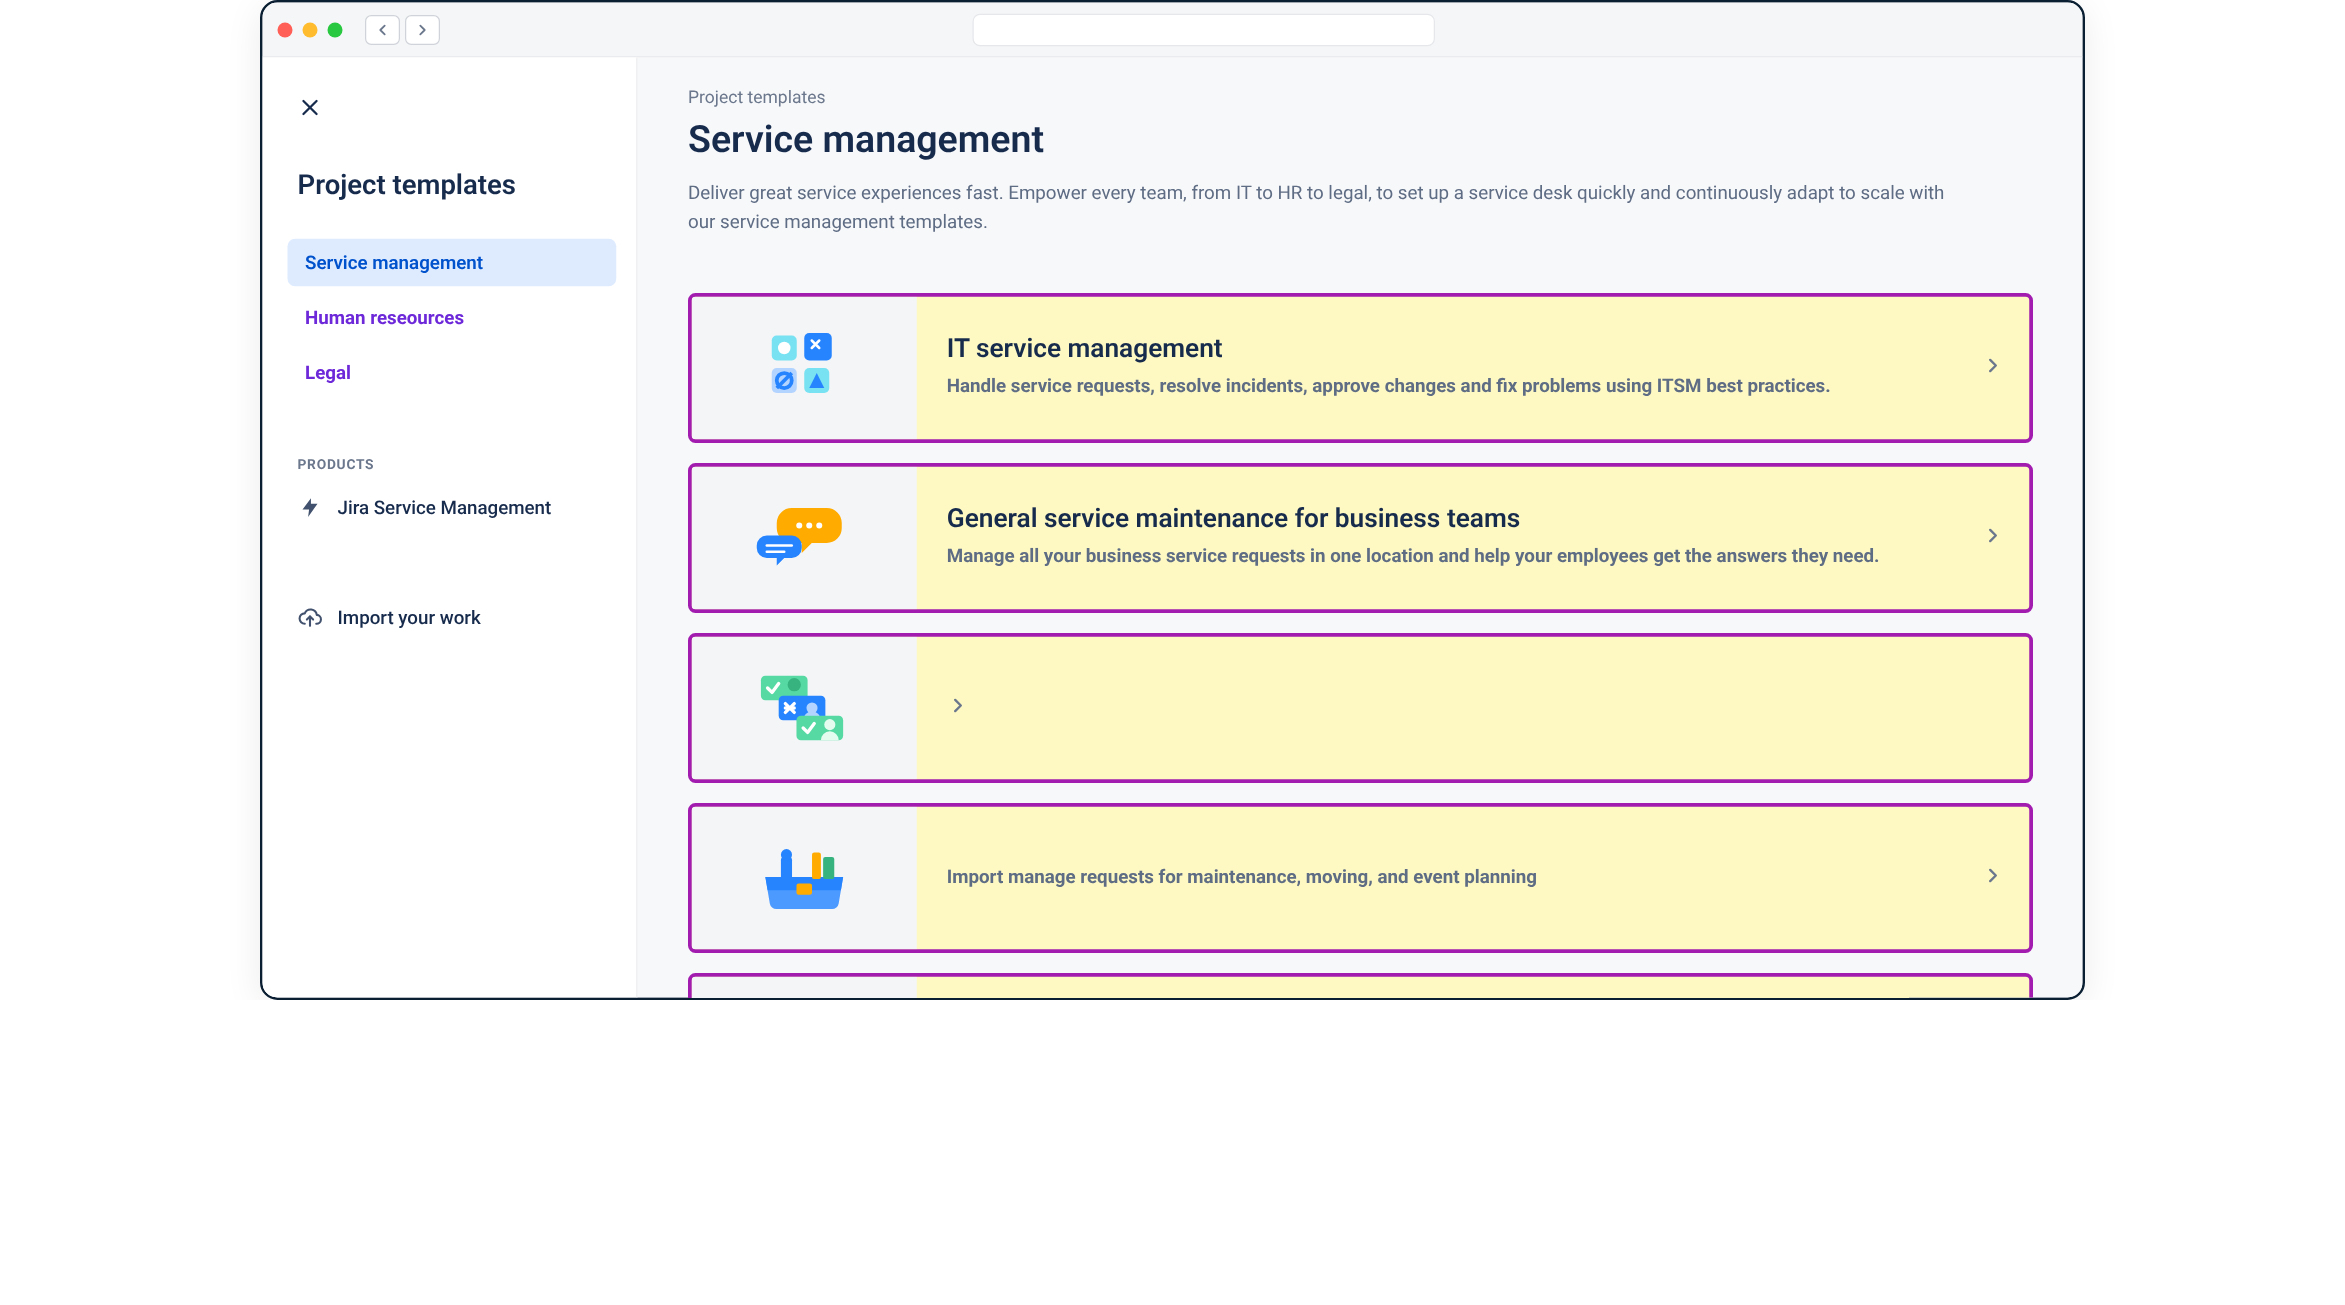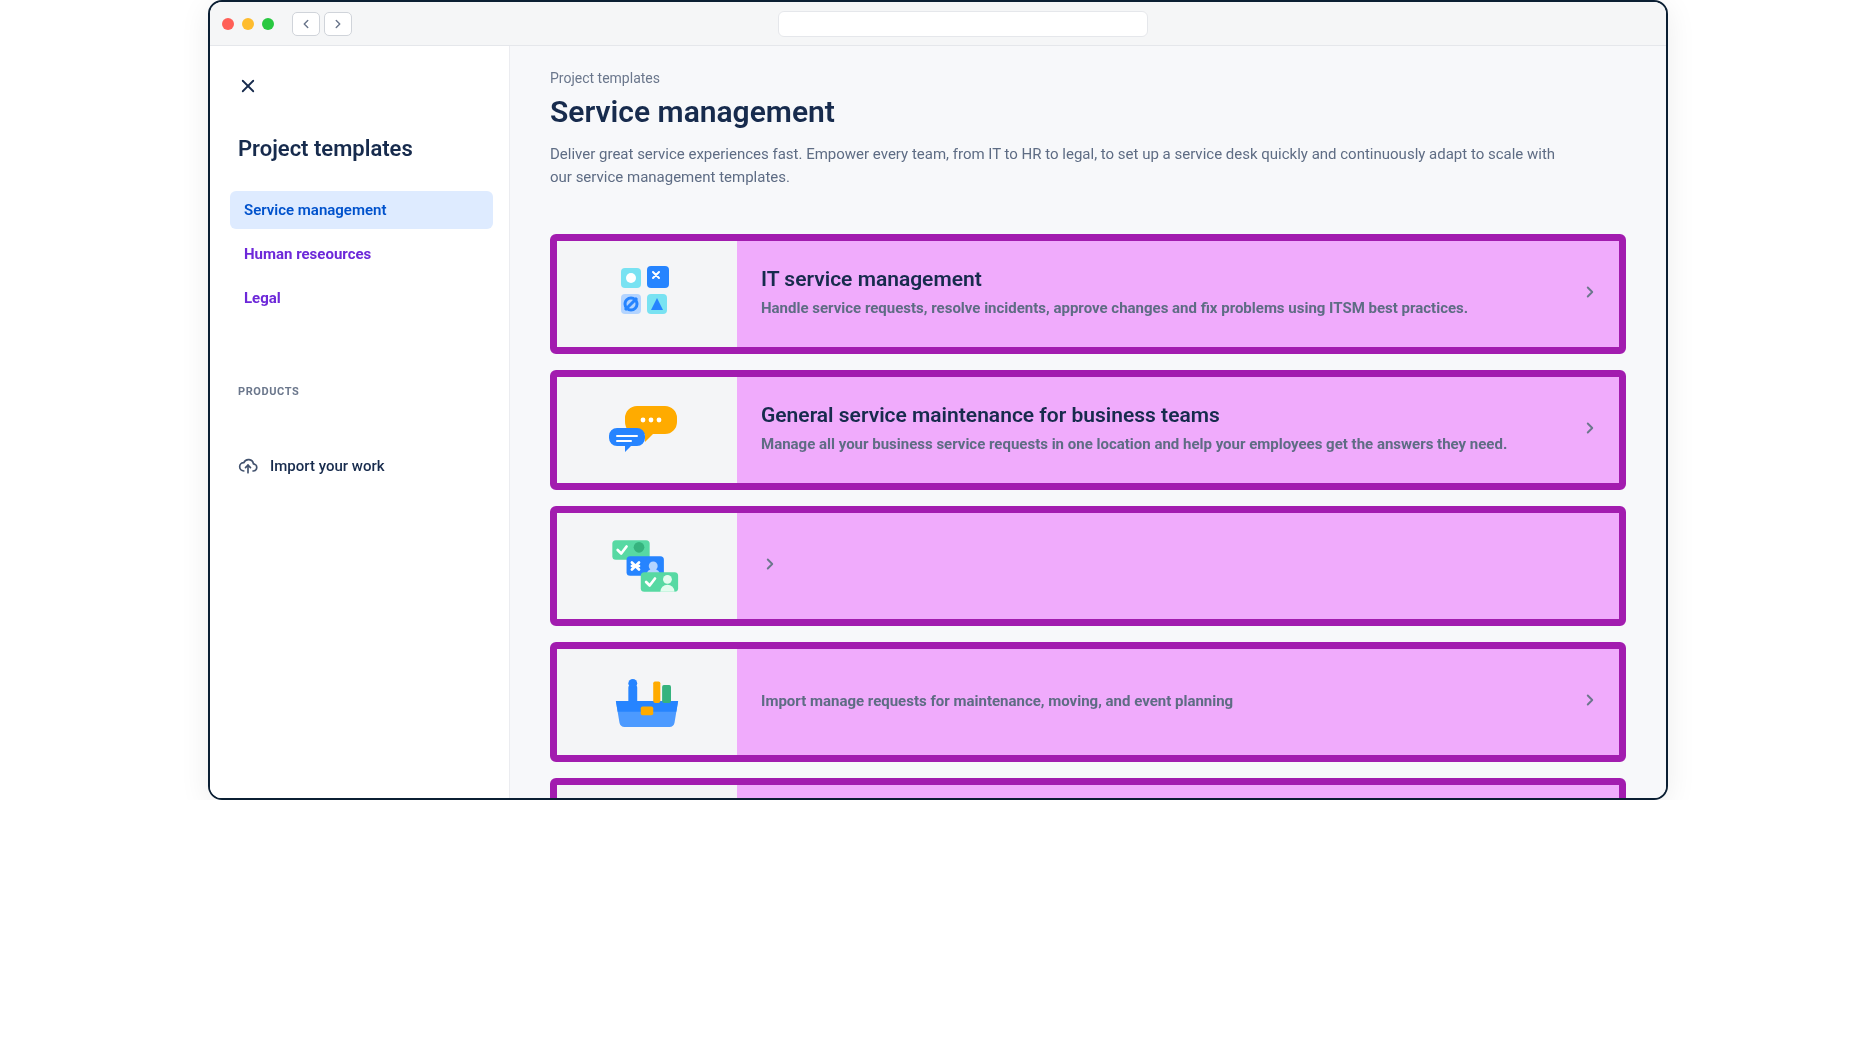--- a/index.html
+++ b/index.html
@@ -86,21 +86,21 @@
     color: #6d28d9;
     cursor: pointer;
     font-weight: 700;
   }
   .nav-item.active {
     background: #deebff;
     color: #0052cc;
     font-weight: 600;
   }
   .section-label {
-    margin-top: 60px;
+    margin-top: 40px;
     padding: 0 8px;
     font-size: 11px; letter-spacing: 0.6px;
     color: #6b778c; font-weight: 700;
   }
   .product-row, .import-row {
     display: flex; align-items: center; gap: 12px;
     padding: 10px 8px; cursor: pointer;
     color: #172B4D; font-size: 15px; font-weight: 500;
   }
   .product-row .picon, .import-row .picon {
@@ -120,22 +120,22 @@
   .page-title {
     font-size: 30px; font-weight: 600; color: #172B4D; margin-bottom: 14px;
   }
   .page-desc {
     font-size: 15px; color: #5e6c84; line-height: 1.55; max-width: 1020px;
     margin-bottom: 44px;
   }
   .cards { display: flex; flex-direction: column; gap: 16px; }
   .card {
     display: flex;
-    background: #f0abfc;
-    border: 7px solid #a21caf;
+    background: #fef9c3;
+    border: 3px solid #a21caf;
     border-radius: 6px;
     overflow: hidden;
     cursor: pointer;
     min-height: 120px;
   }
   .card .thumb {
     width: 180px;
     background: #f4f5f7;
     display: flex; align-items: center; justify-content: center;
   }
@@ -197,20 +197,28 @@
         <div class="nav-item">
           <span>Human reseources</span>
         </div>
         <div class="nav-item">
           <span>Legal</span>
         </div>
       </div>
 
       <div class="section-label">PRODUCTS</div>
 
+      <div class="product-row">
+        <span class="picon">
+          <svg viewBox="0 0 24 24" width="18" height="18" fill="currentColor">
+              <path d="M13 2 L4 14 H11 L10 22 L20 8 H13 Z"></path>
+            </svg>
+        </span>
+        <span>Jira Service Management</span>
+      </div>
 
       <div class="import-row">
         <span class="picon">
           <svg viewBox="0 0 24 24" width="20" height="20" fill="none" stroke="currentColor" stroke-width="2" stroke-linecap="round" stroke-linejoin="round">
             <path d="M7 18a5 5 0 0 1 0-10 6 6 0 0 1 11.5 1.5A4 4 0 0 1 18 18"></path>
             <polyline points="9 14 12 11 15 14"></polyline>
             <line x1="12" y1="11" x2="12" y2="20"></line>
           </svg>
         </span>
         <span>Import your work</span>

